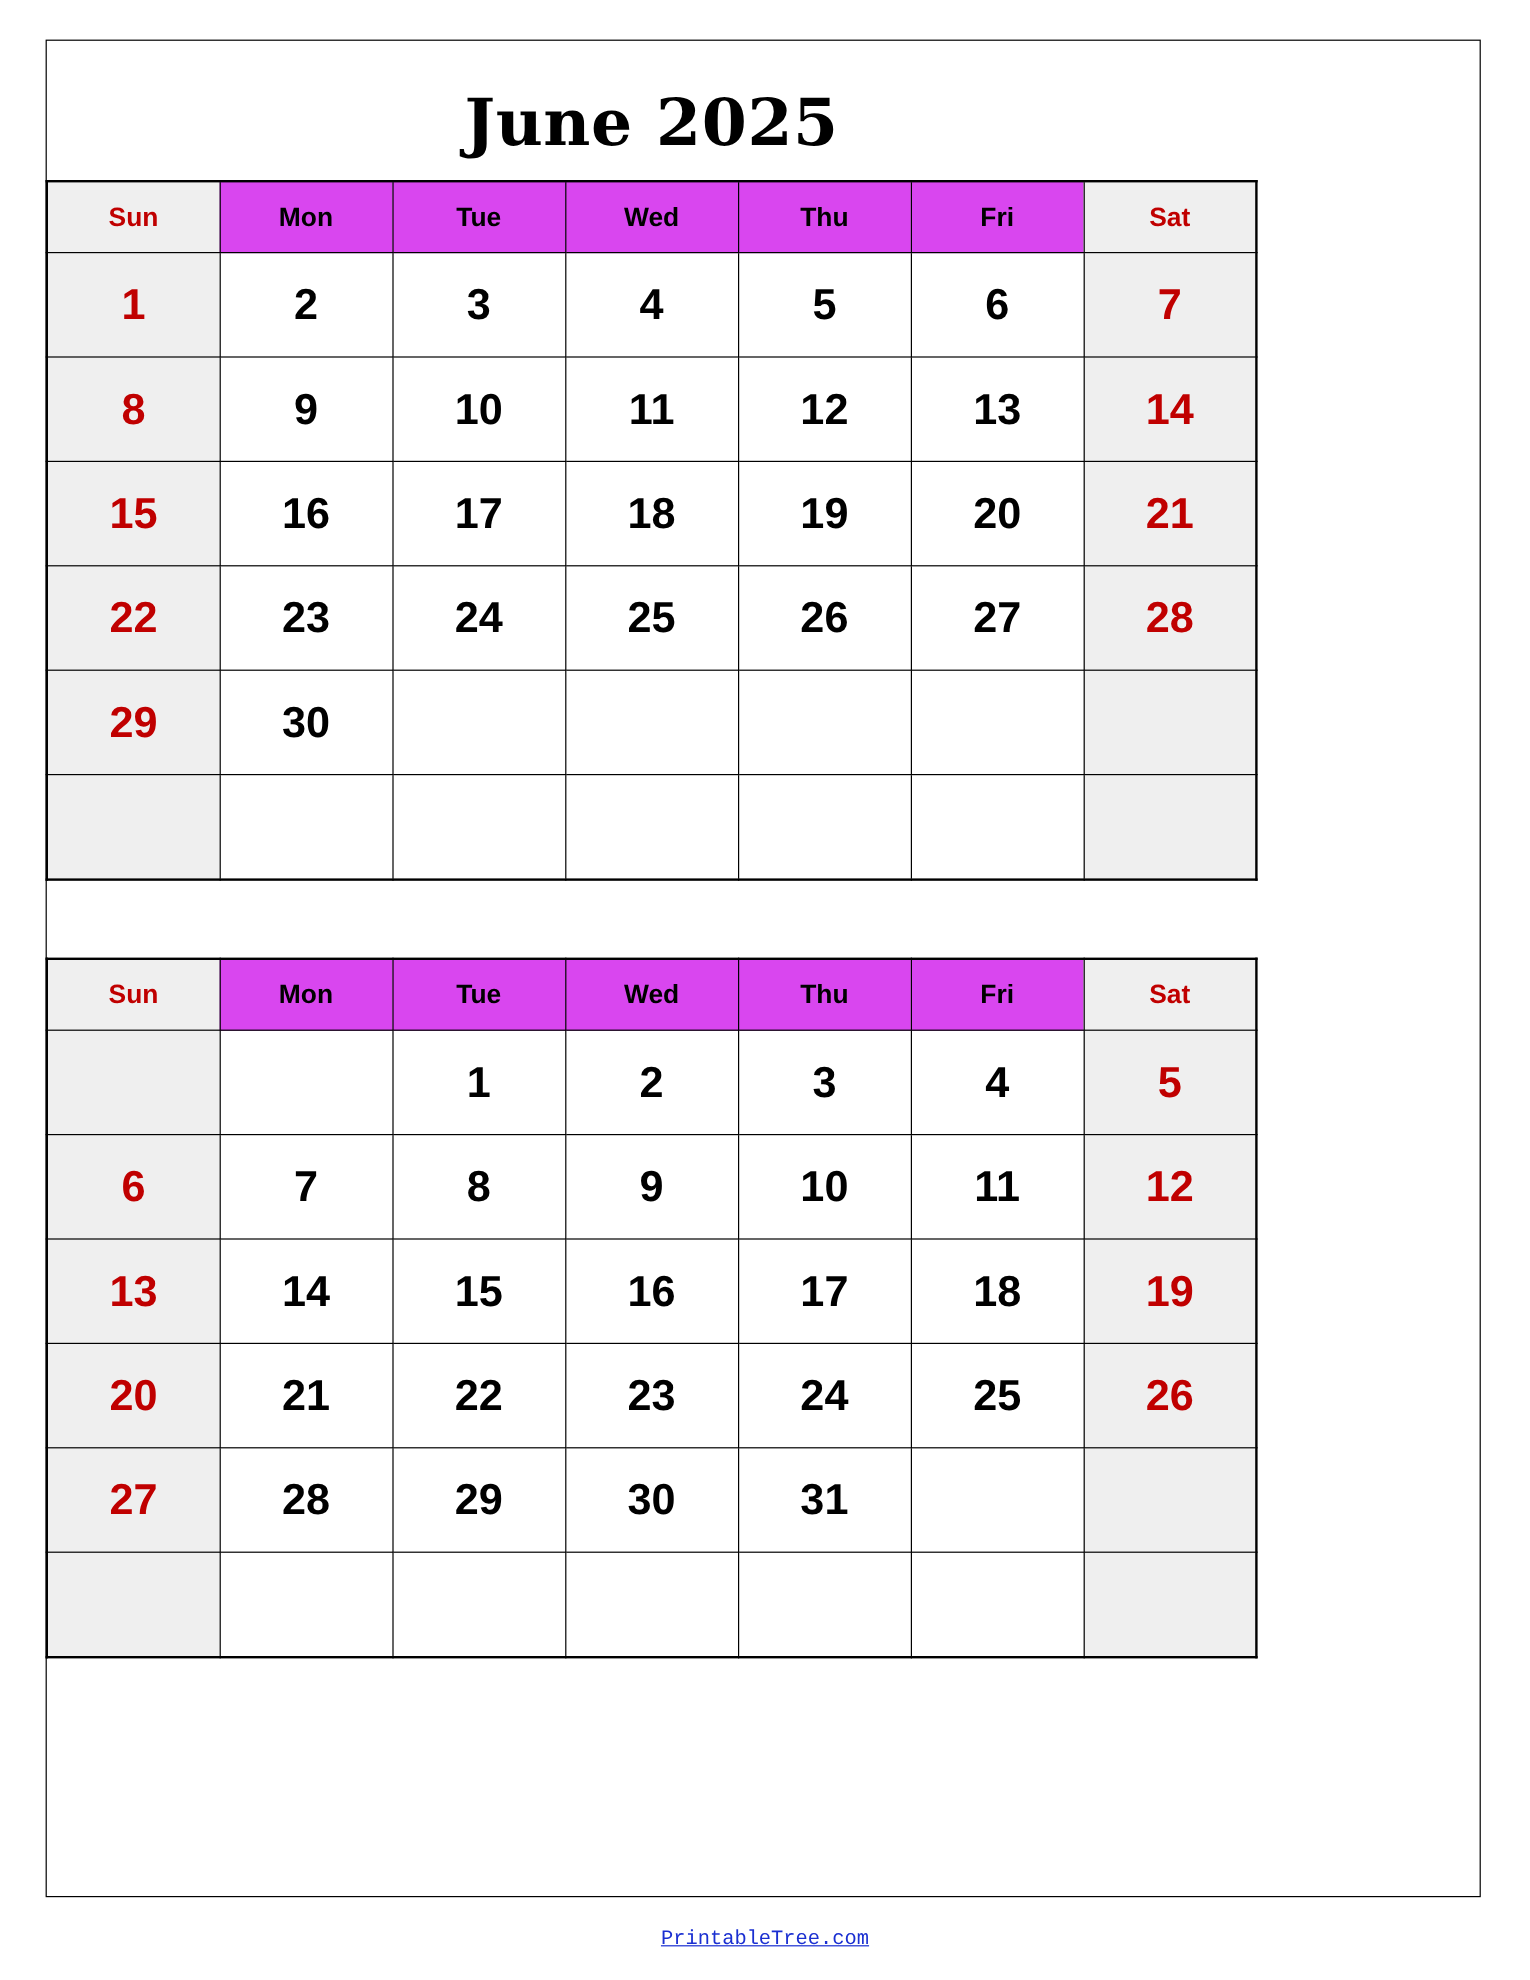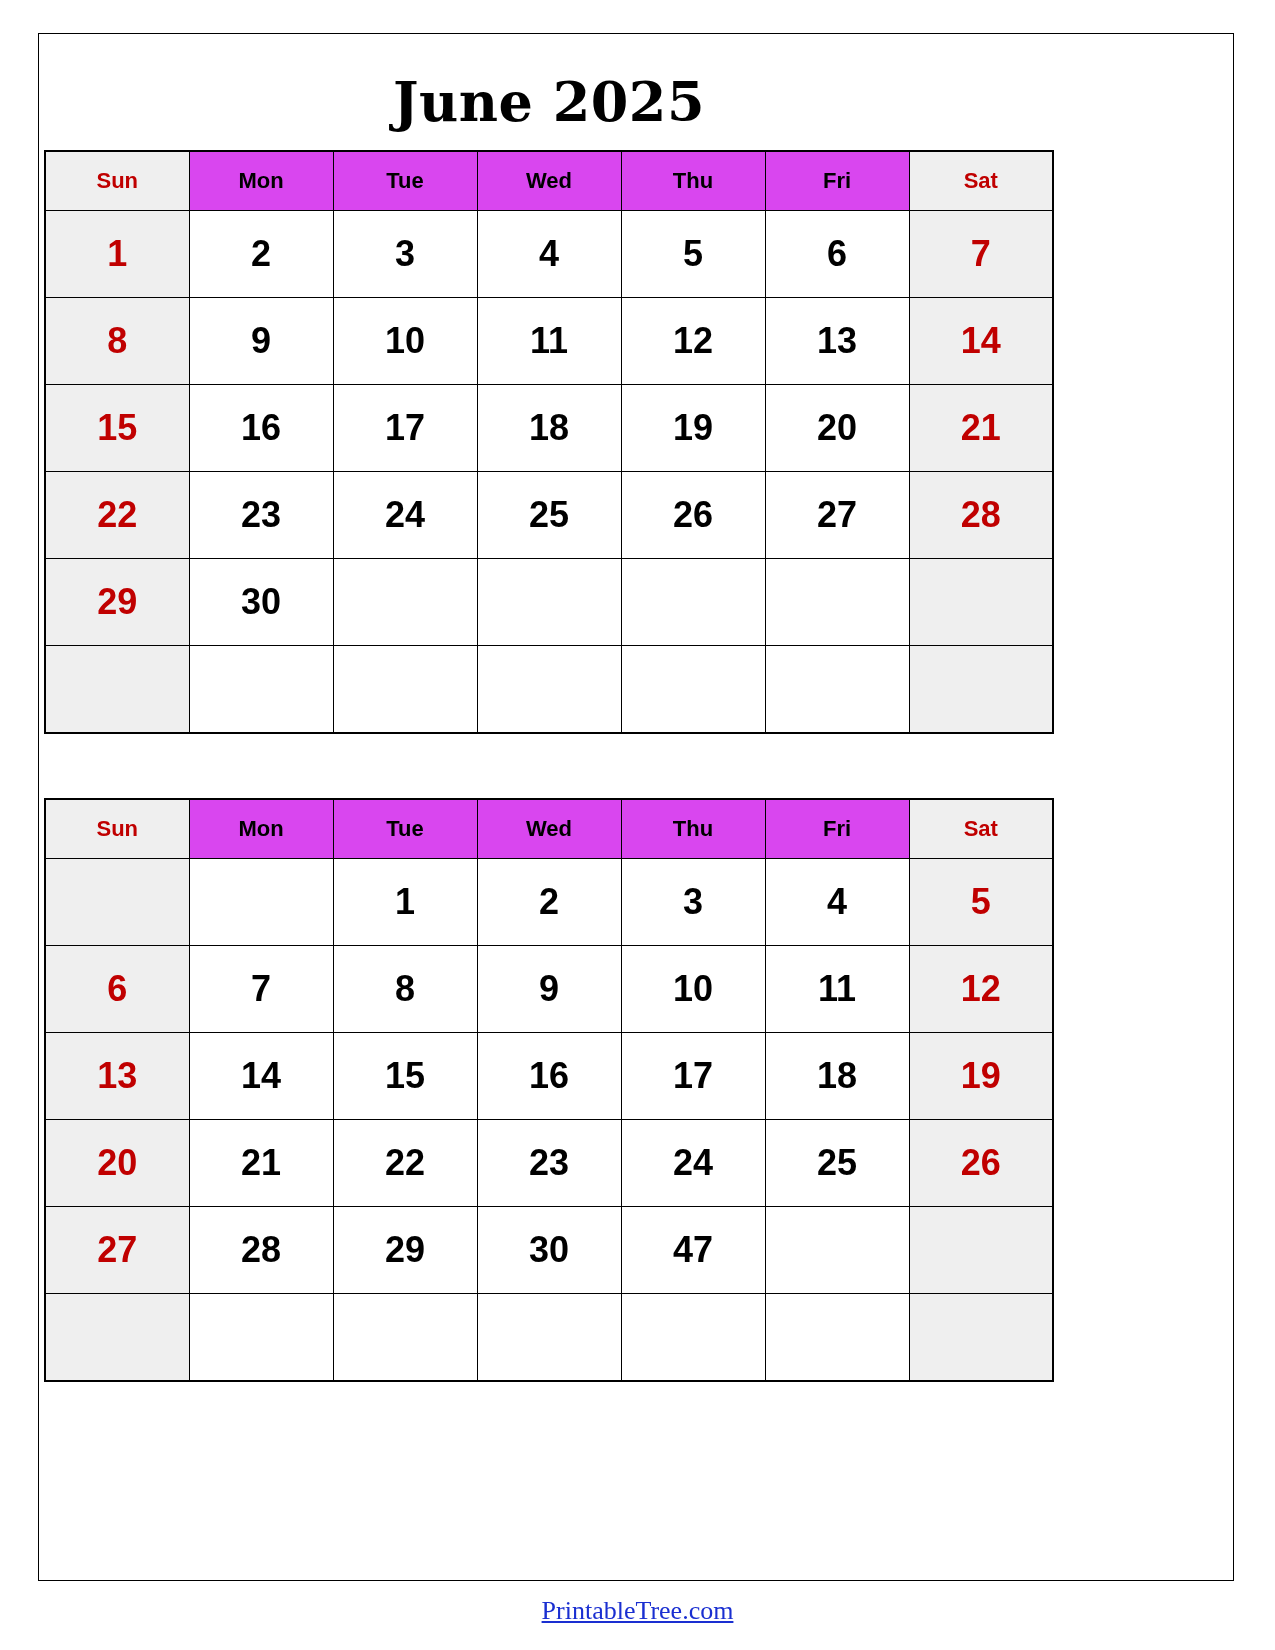--- a/index.html
+++ b/index.html
@@ -24,21 +24,21 @@
   }
   .page-inner {
     position: absolute;
     left: 38px;
     top: 33px;
     width: 1016px;
     height: 1548px;
     box-sizing: border-box;
     display: flex;
     flex-direction: column;
-    align-items: flex-end;
+    align-items: flex-start;
   }
   .month-block {
     width: 1010px;
   }
   .month-title {
     text-align: center;
     font-family: "DejaVu Serif", serif;
     font-weight: bold;
     font-size: 54px;
     letter-spacing: 0.5px;
@@ -91,22 +91,22 @@
   .spacer-title { height: 18px; }
   .spacer-between { height: 46px; }
   .footer {
     position: absolute;
     left: 0;
     right: 0;
     bottom: 24px;
     text-align: center;
   }
   .footer a {
-    font-family: Liberation Serif, serif;
-    font-size: 26px;
+    font-family: Liberation Mono, monospace;
+    font-size: 17px;
     color: #1a2fd1;
     text-decoration: underline;
   }
 </style>
 </head>
 <body>
 
 <div class="page-border"></div>
 
 <div class="page-inner">
@@ -237,21 +237,21 @@
           <td>23</td>
           <td>24</td>
           <td>25</td>
           <td class="sat">26</td>
         </tr>
         <tr>
           <td class="sun">27</td>
           <td>28</td>
           <td>29</td>
           <td>30</td>
-          <td>47</td>
+          <td>31</td>
           <td class="empty"></td>
           <td class="sat empty"></td>
         </tr>
         <tr>
           <td class="sun empty"></td>
           <td class="empty"></td>
           <td class="empty"></td>
           <td class="empty"></td>
           <td class="empty"></td>
           <td class="empty"></td>

